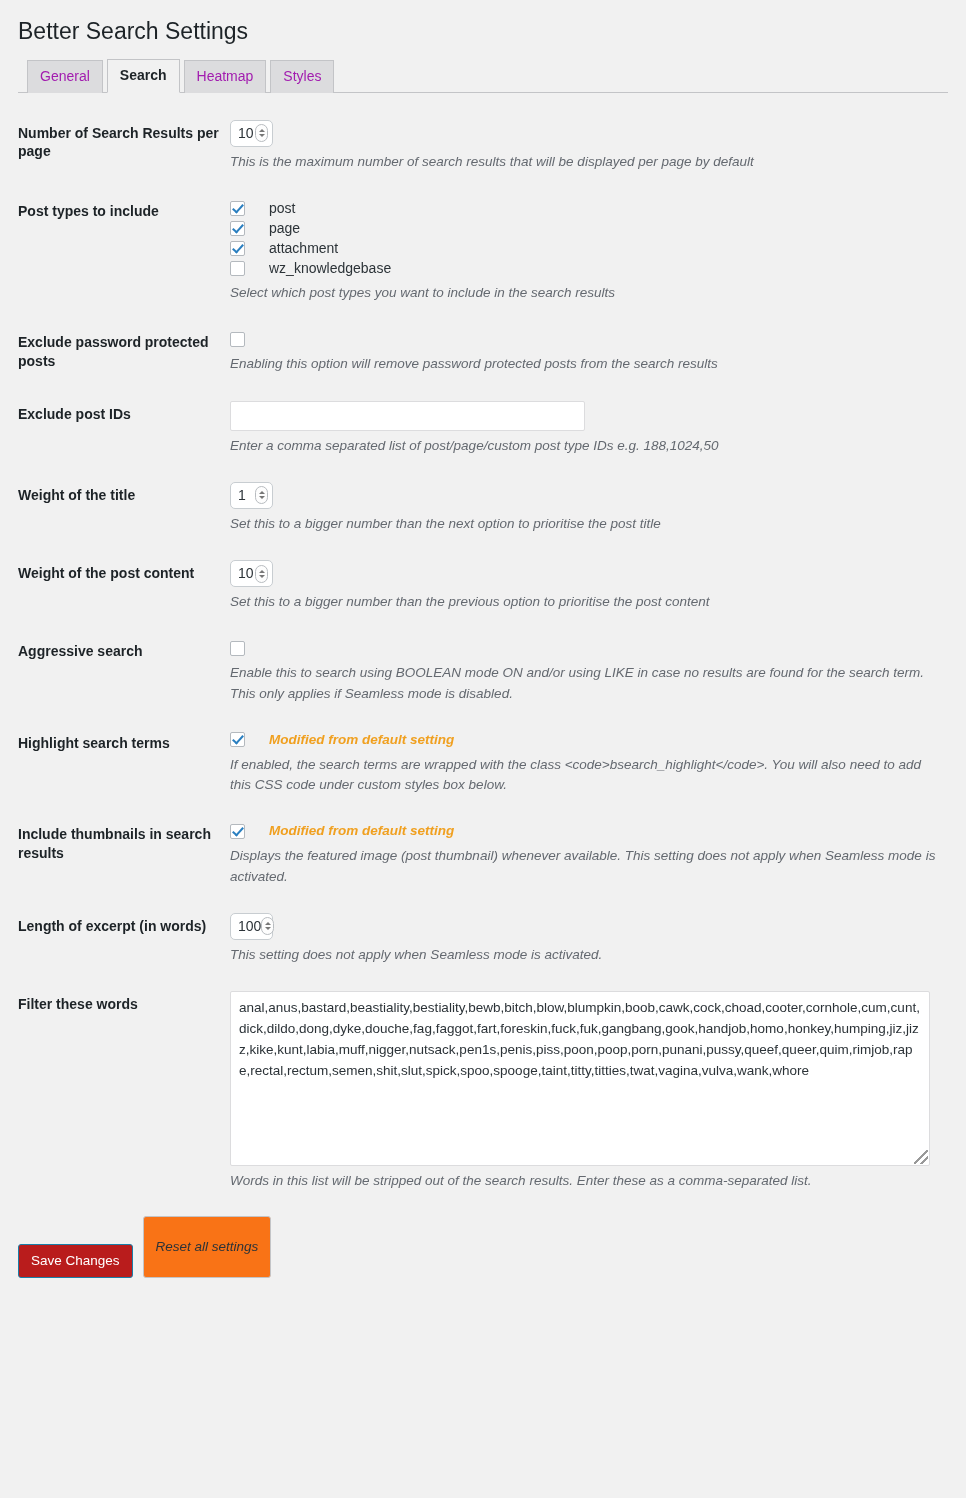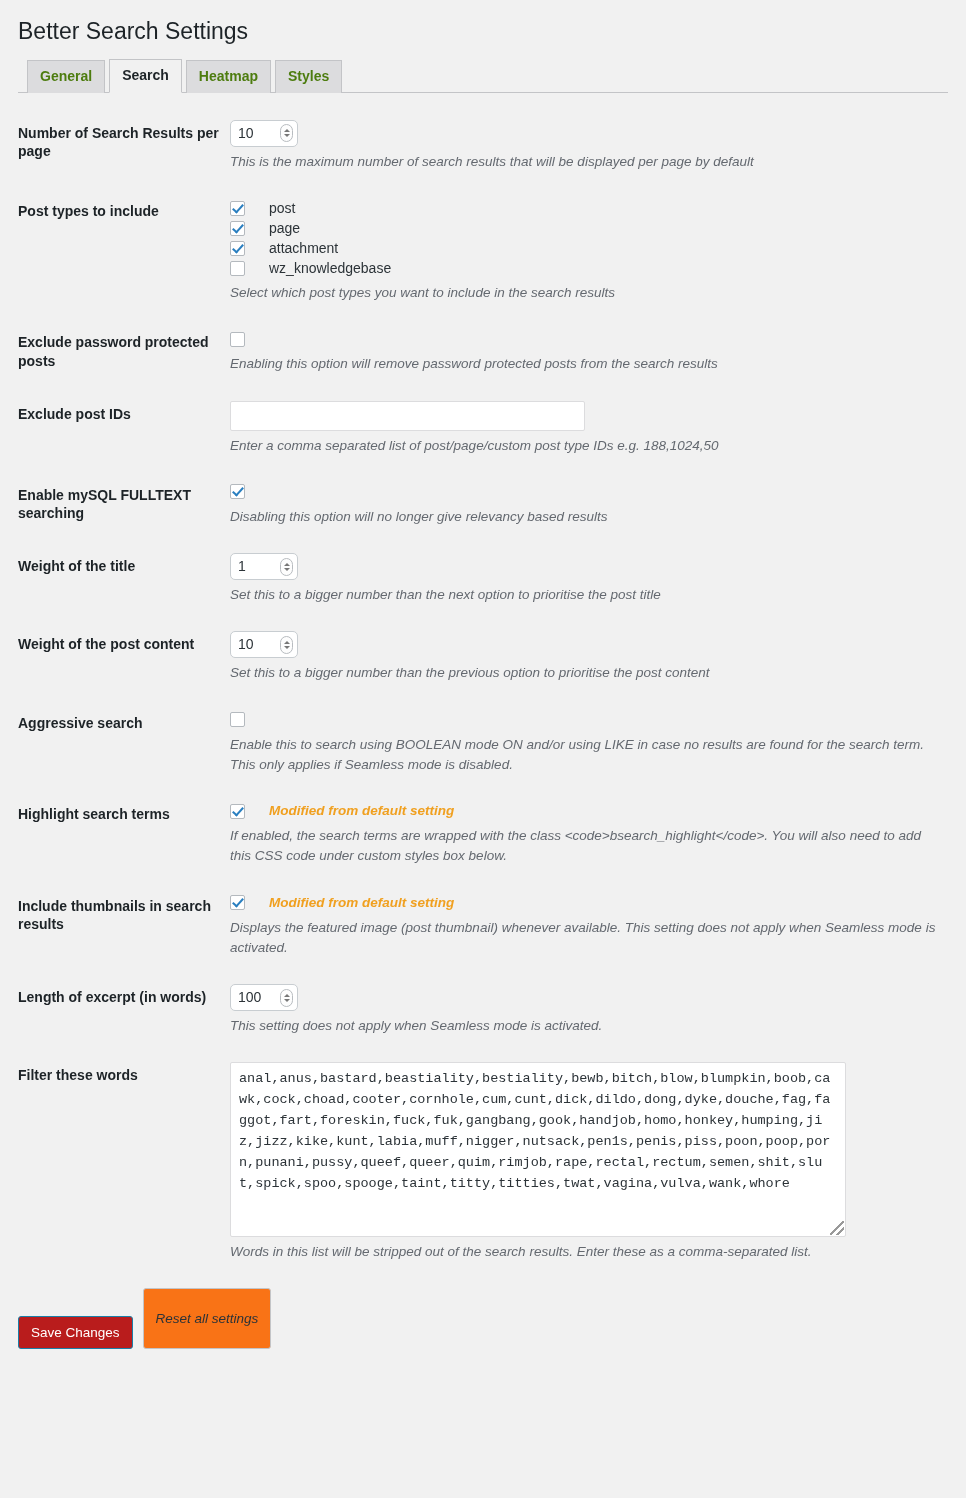--- a/index.html
+++ b/index.html
@@ -30,24 +30,24 @@
     border-bottom: 1px solid #c3c4c7;
     margin: 0 0 0 0;
     padding-left: 9px;
     height: 34px;
   }
   .nav-tab {
     display: block;
     margin: 0 4px -1px 0;
     padding: 7px 12px 8px 12px;
     font-size: 14px;
-    font-weight: 700;
+    font-weight: 400;
     line-height: 1.2;
     background: #dcdcde;
-    color: #4d7c0f;
+    color: #a21caf;
     border: 1px solid #c3c4c7;
     border-bottom: none;
     text-decoration: none;
     cursor: pointer;
     white-space: nowrap;
   }
   .nav-tab.active {
     background: #f1f1f1;
     border-bottom: 1px solid #f1f1f1;
     color: #1d2327;
@@ -86,21 +86,21 @@
   }
 
   
   .num-wrap {
     display: inline-flex;
     align-items: center;
     background: #fff;
     border: 1px solid #c8cdd1;
     border-radius: 5px;
     height: 27px;
-    width: 68px;
+    width: 43px;
     padding: 0 4px 0 7px;
     font-size: 14px;
     position: relative;
   }
   .num-wrap .val { flex: 1; color: #2c3338; line-height: 25px; font-size: 14px; }
   .spinner {
     width: 13px; height: 18px;
     border: 1px solid #b8bcc0;
     border-radius: 7px;
     background: #fdfdfd;
@@ -170,33 +170,33 @@
   .modified {
     font-size: 13.5px;
     font-style: italic;
     font-weight: 700;
     color: #f0a020;
     line-height: 20px;
   }
 
   
   .textarea-box {
-    width: 616px;
+    width: 700px;
     height: 175px;
     background: #fff;
     border: 1px solid #dcdcde;
     border-radius: 2px;
     padding: 6px 8px;
     font-size: 13.5px;
     line-height: 1.55;
     color: #2c3338;
     word-break: break-all;
     position: relative;
     overflow: hidden;
-    font-family: Liberation Mono, monospace;
+    font-family: Liberation Sans, sans-serif;
     cursor: text;
   }
   .resize-handle {
     position: absolute;
     right: 1px; bottom: 1px;
     width: 14px; height: 14px;
     background:
       linear-gradient(135deg, transparent 0 45%, #999 45% 55%, transparent 55% 100%),
       linear-gradient(135deg, transparent 0 70%, #999 70% 80%, transparent 80% 100%);
     pointer-events: none;
@@ -291,29 +291,20 @@
       </tr>
 
       <tr>
         <th>Exclude post IDs</th>
         <td>
           <div class="text-input"></div>
           <p class="desc">Enter a comma separated list of post/page/custom post type IDs e.g. 188,1024,50</p>
         </td>
       </tr>
 
-      <tr>
-        <th>Enable mySQL FULLTEXT searching</th>
-        <td>
-          <div class="cb-row">
-            <span class="cb checked"></span>
-          </div>
-          <p class="desc">Disabling this option will no longer give relevancy based results</p>
-        </td>
-      </tr>
 
 
       <tr>
         <th>Weight of the title</th>
         <td>
           <div class="num-wrap">
             <span class="val">1</span>
             <span class="spinner">
                 <i class="up"></i>
                 <i class="down"></i>

